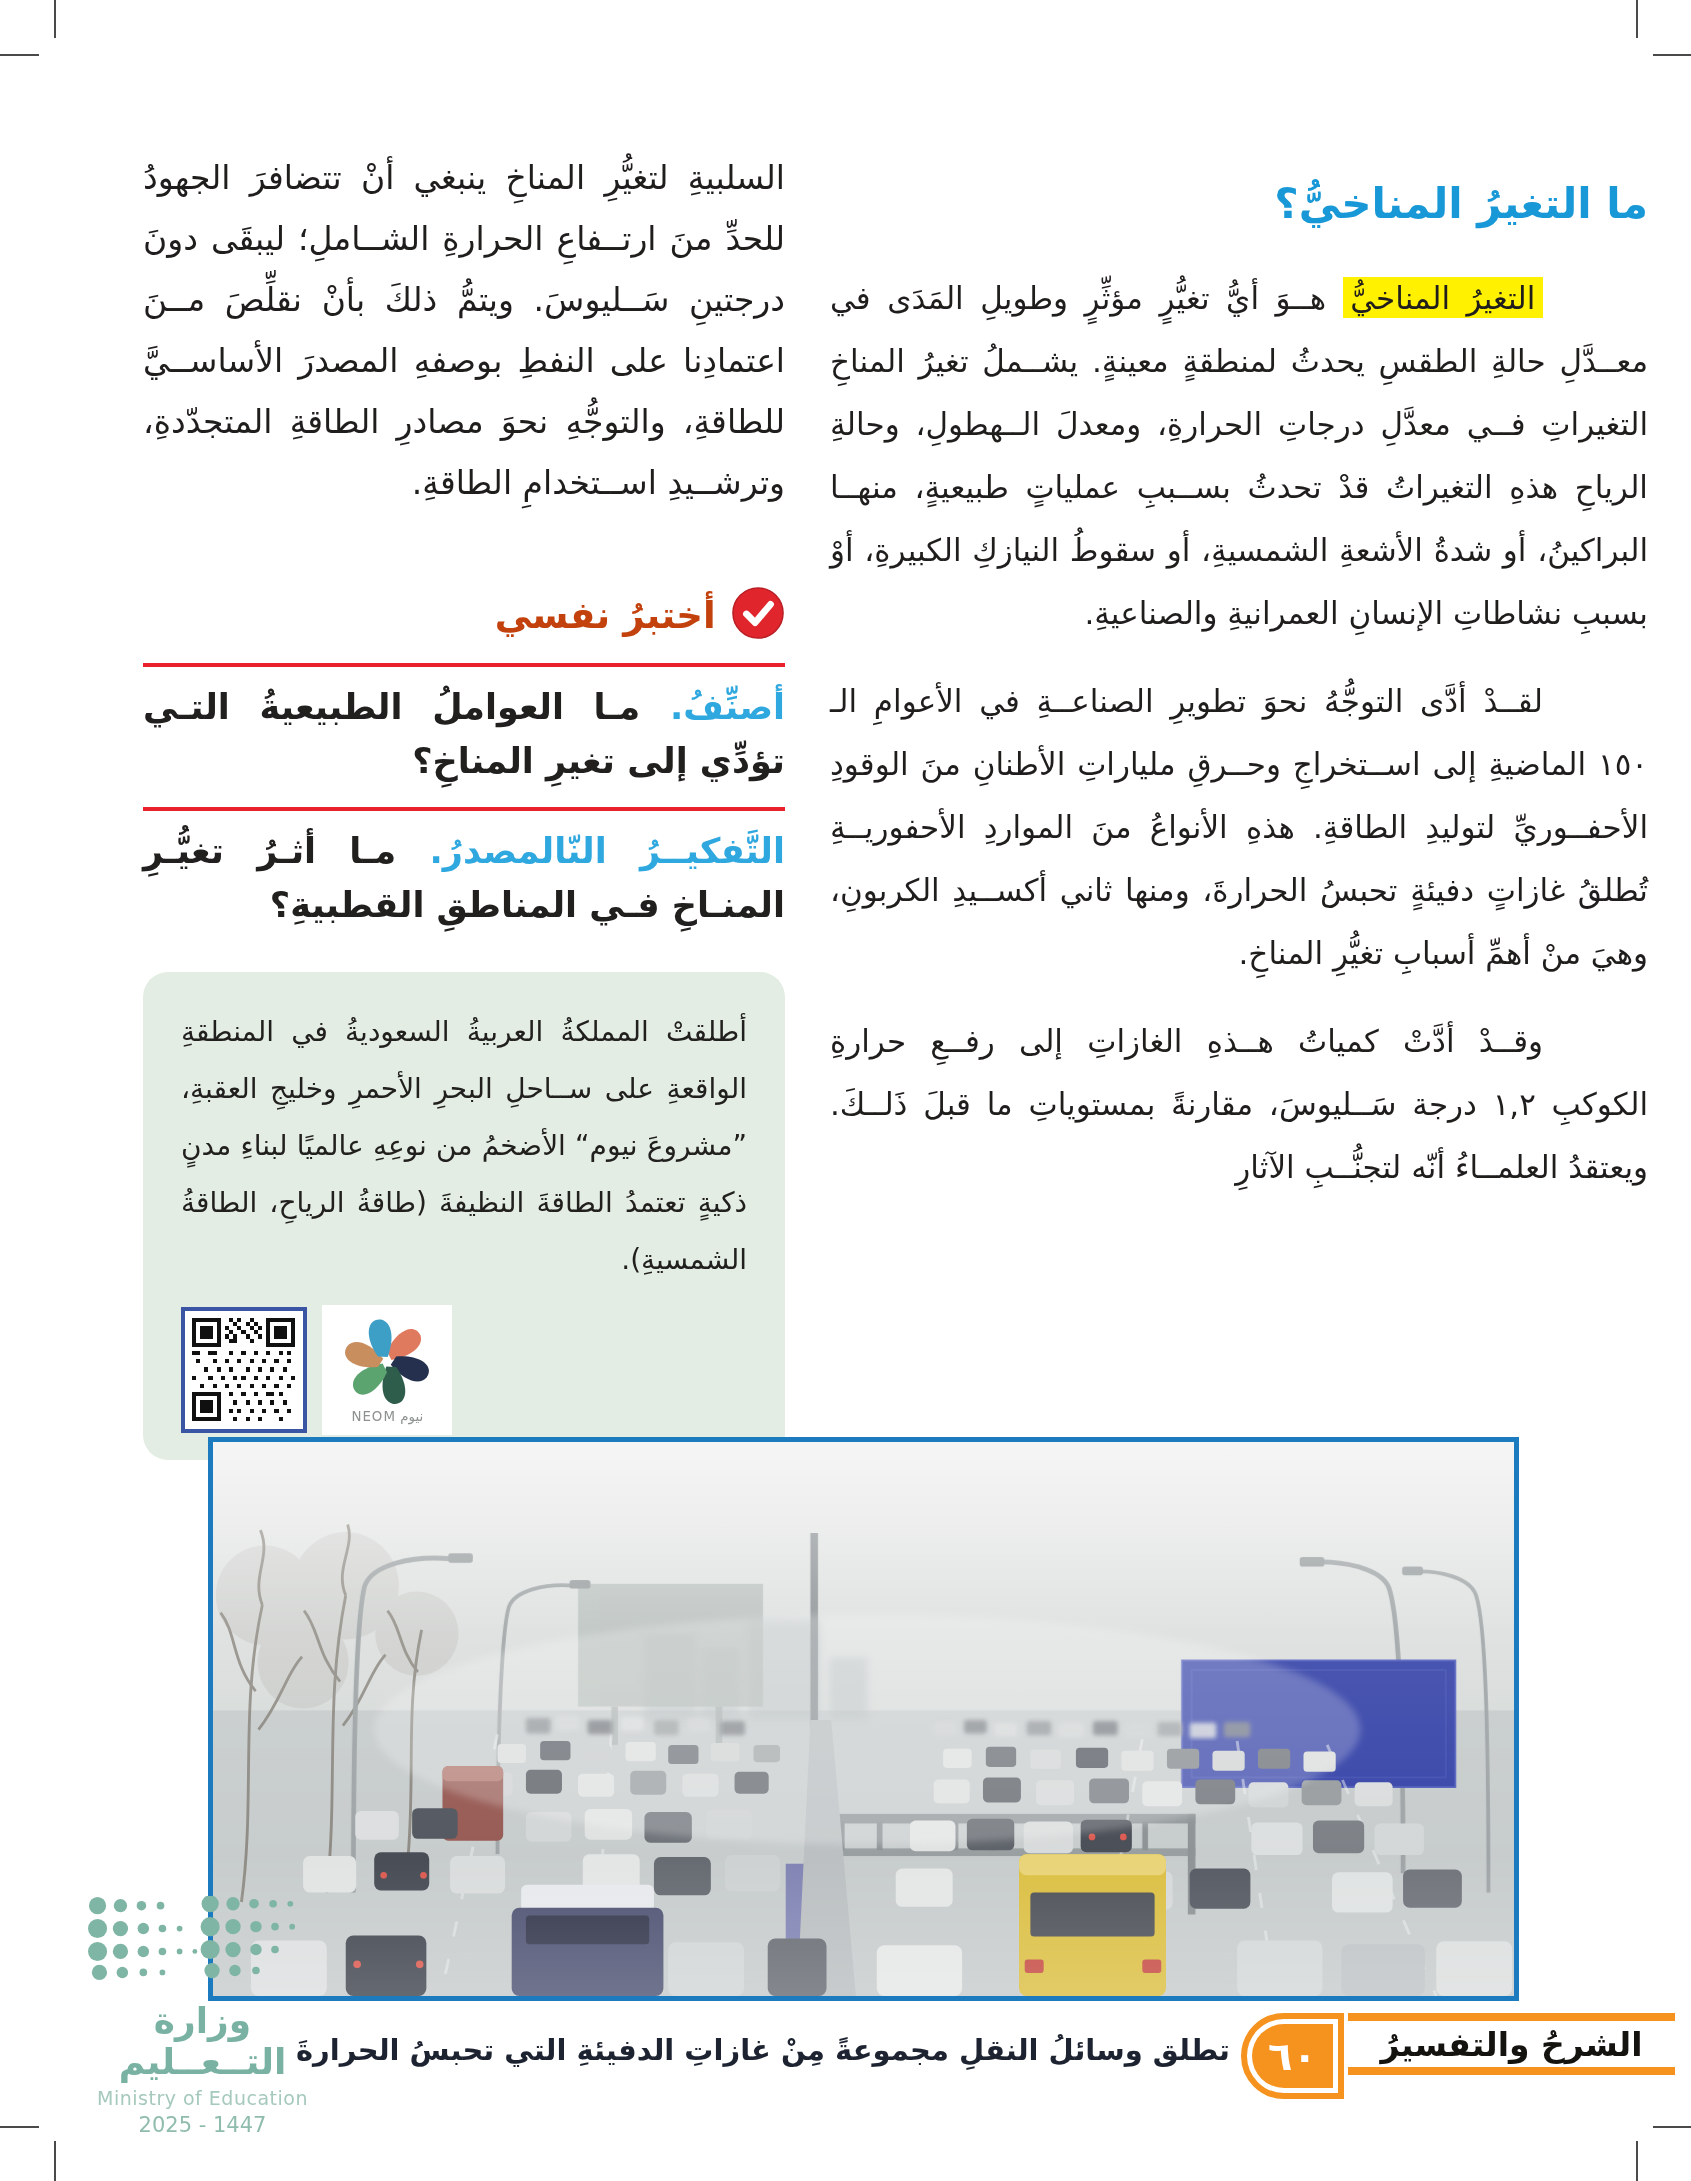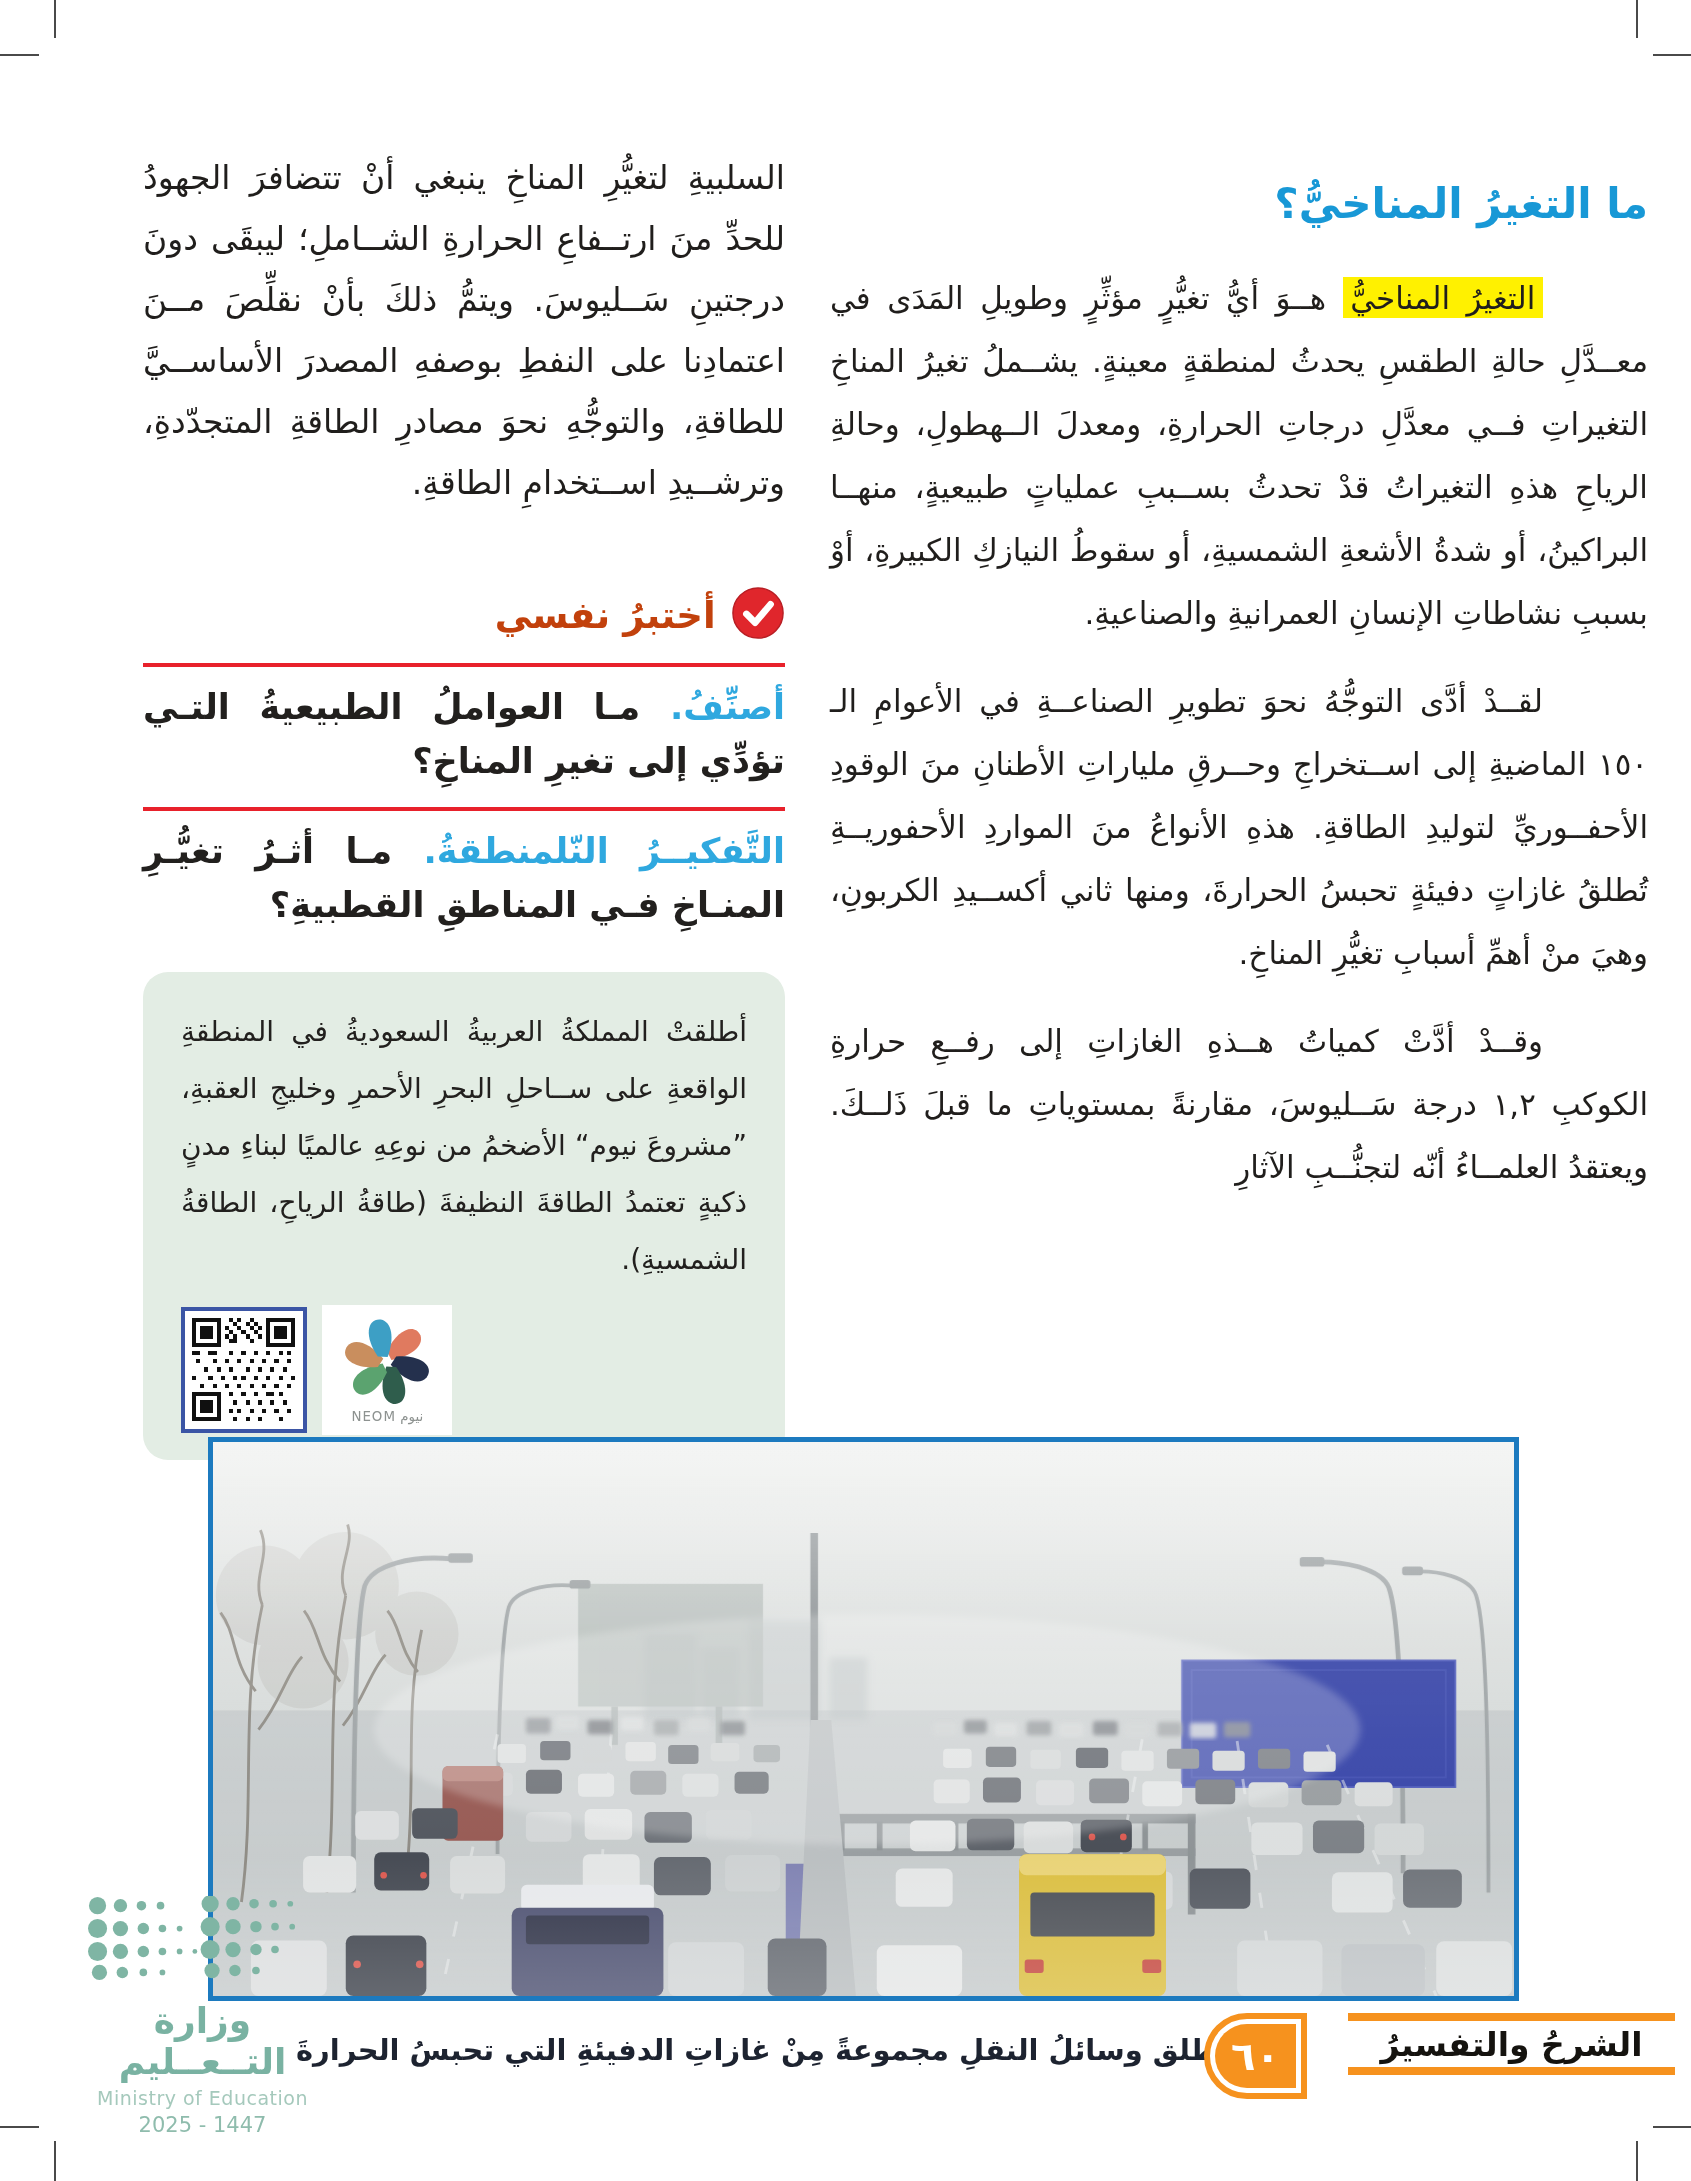--- a/index.html
+++ b/index.html
@@ -31,21 +31,21 @@
   .neom .nl{font-size:13.4px;color:#8d9290;letter-spacing:1px;direction:rtl;}
 
   
   .photo{position:absolute;left:208px;top:1437px;width:1311px;height:564px;border:5.7px solid #1C7ABF;
          box-sizing:border-box;background:#d9dddc;z-index:1;}
   .photo svg{display:block;width:100%;height:100%;}
 
   
   .caption{position:absolute;left:293px;top:2028px;width:937px;direction:rtl;font-size:29px;
            font-weight:bold;color:#1d2330;line-height:44px;z-index:3;}
-  .cap-tab{position:absolute;left:1204px;top:2013px;width:103px;height:86px;border:6.7px solid #F6921E;
+  .cap-tab{position:absolute;left:1241px;top:2013px;width:103px;height:86px;border:6.7px solid #F6921E;
            border-radius:46px 0 0 46px;background:#fff;box-sizing:border-box;padding:4.8px;z-index:3;}
   .cap-tab .in{width:100%;height:100%;background:#F6921E;border-radius:38px 0 0 38px;display:flex;
            align-items:center;justify-content:center;color:#fff;font-size:40px;font-weight:bold;}
   .sec-label{position:absolute;left:1348px;top:2013px;width:327px;height:62px;box-sizing:border-box;
            border-top:8.6px solid #F6921E;border-bottom:8.6px solid #F6921E;display:flex;align-items:center;
            justify-content:center;font-size:33px;font-weight:bold;color:#15130f;z-index:3;}
 
   
   .moe{position:absolute;left:88px;top:1896px;width:229px;z-index:6;}
   .moe-ar{font-size:36px;font-weight:bold;color:#79B2A2;margin-top:11.5px;text-align:center;direction:rtl;}
@@ -83,21 +83,21 @@
             <circle cx="28" cy="28" r="26" fill="#E0262C"></circle>
             <circle cx="28" cy="28" r="26" fill="none" stroke="#b81e24" stroke-width="1.5"></circle>
             <path d="M16 29 L25 38 L41 19" fill="none" stroke="#ffffff" stroke-width="7" stroke-linecap="round" stroke-linejoin="round"></path>
           </svg>
         </span>
         <span class="st-title">أختبرُ نفسي</span>
       </div>
       <div class="rule"></div>
       <p class="q"><span class="lab">أصنِّفُ.</span><span> مـا العواملُ الطبيعيةُ التـي تؤدِّي إلى تغيرِ المناخِ؟</span></p>
       <div class="rule"></div>
-      <p class="q"><span class="lab">التَّفكيــرُ النّلمنطقةُ.</span><span> مـا أثـرُ تغيُّـرِ المنـاخِ فـي المناطقِ القطبيةِ؟</span></p>
+      <p class="q"><span class="lab">التَّفكيــرُ النّالمصدرُ.</span><span> مـا أثـرُ تغيُّـرِ المنـاخِ فـي المناطقِ القطبيةِ؟</span></p>
     </div>
 
     <div class="infobox">
       <p>أطلقتْ المملكةُ العربيةُ السعوديةُ في المنطقةِ الواقعةِ على ســاحلِ البحرِ الأحمرِ وخليجِ العقبةِ، ”مشروعَ نيوم“ الأضخمُ من نوعِهِ عالميًا لبناءِ مدنٍ ذكيةٍ تعتمدُ الطاقةَ النظيفةَ (طاقةُ الرياحِ، الطاقةُ الشمسيةِ).</p>
       <div class="media">
         <div class="qr">
           <svg viewBox="0 0 25 25" width="103" height="103" shape-rendering="crispEdges">
             <g fill="#101010">
               <rect x="0" y="0" width="7" height="7"></rect>
                 <rect x="18" y="0" width="7" height="7"></rect>

